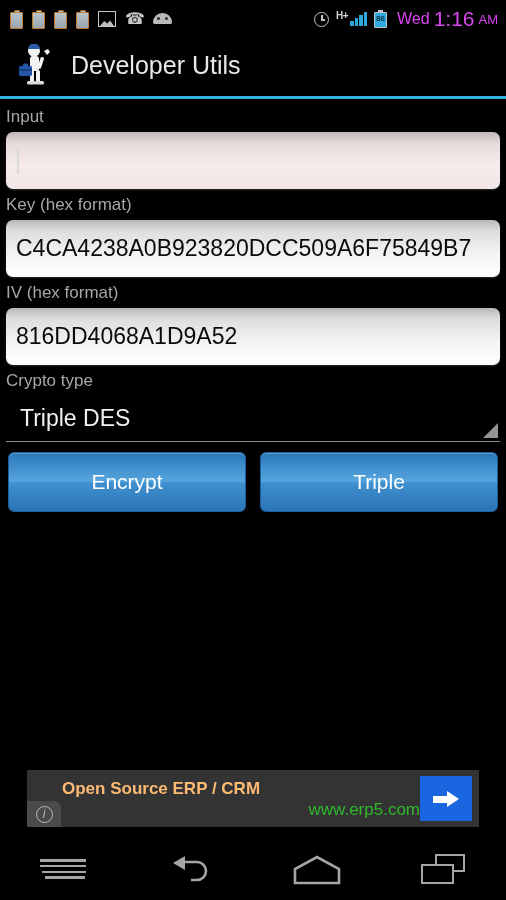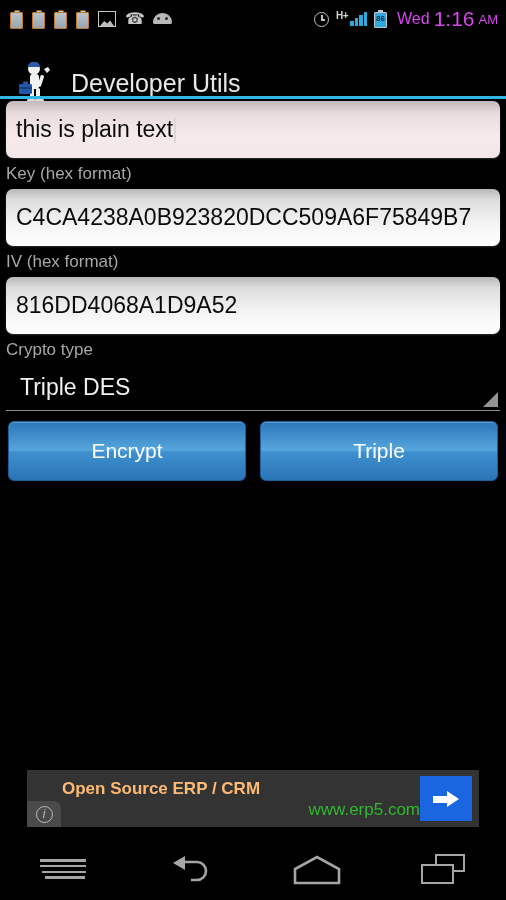--- a/index.html
+++ b/index.html
@@ -70,21 +70,21 @@
     position:absolute; left:0; top:5px; width:13px; text-align:center;
     font-size:8px; color:#0b2a3a; font-weight:bold; line-height:8px;
   }
   .sb-clock{ color:#d946ef; display:flex; align-items:center; gap:4px; }
   .sb-clock .day{ font-size:16px; }
   .sb-clock .time{ font-size:21px; }
   .sb-clock .ampm{ font-size:13px; }
 
   
   .actionbar{
-    position:absolute; top:54px; left:0; width:506px; height:58px;
+    position:absolute; top:36px; left:0; width:506px; height:58px;
     background:#000; display:flex; align-items:center; padding-left:17px;
   }
   .app-icon{ width:40px; height:42px; position:relative; margin-right:14px; }
   .title-text{ color:#e8e8e8; font-size:25px; }
   .accent-line{
     position:absolute; top:96px; left:0; width:506px; height:3px; background:#33b5e5;
   }
 
   
   .content{ position:absolute; top:101px; left:0; width:506px; }
@@ -253,22 +253,22 @@
         <rect x="2" y="25" width="13" height="2" fill="#17407f"></rect>
         <rect x="6" y="19.5" width="5" height="3" rx="1" fill="#2457a8"></rect>
       </svg>
     </div>
     <div class="title-text">Developer Utils</div>
   </div>
   <div class="accent-line"></div>
 
   <div class="content">
 
+    <div class="field-label">Input</div>
     <div class="txtbox focused">
-      <span class="val" placeholder="">this is plain text</span>
         <span class="caret"></span>
     </div>
 
     <div class="field-label">Key (hex format)</div>
     <div class="txtbox normal">
       <span class="val" placeholder="">C4CA4238A0B923820DCC509A6F75849B7</span>
     </div>
 
     <div class="field-label">IV (hex format)</div>
     <div class="txtbox normal">

